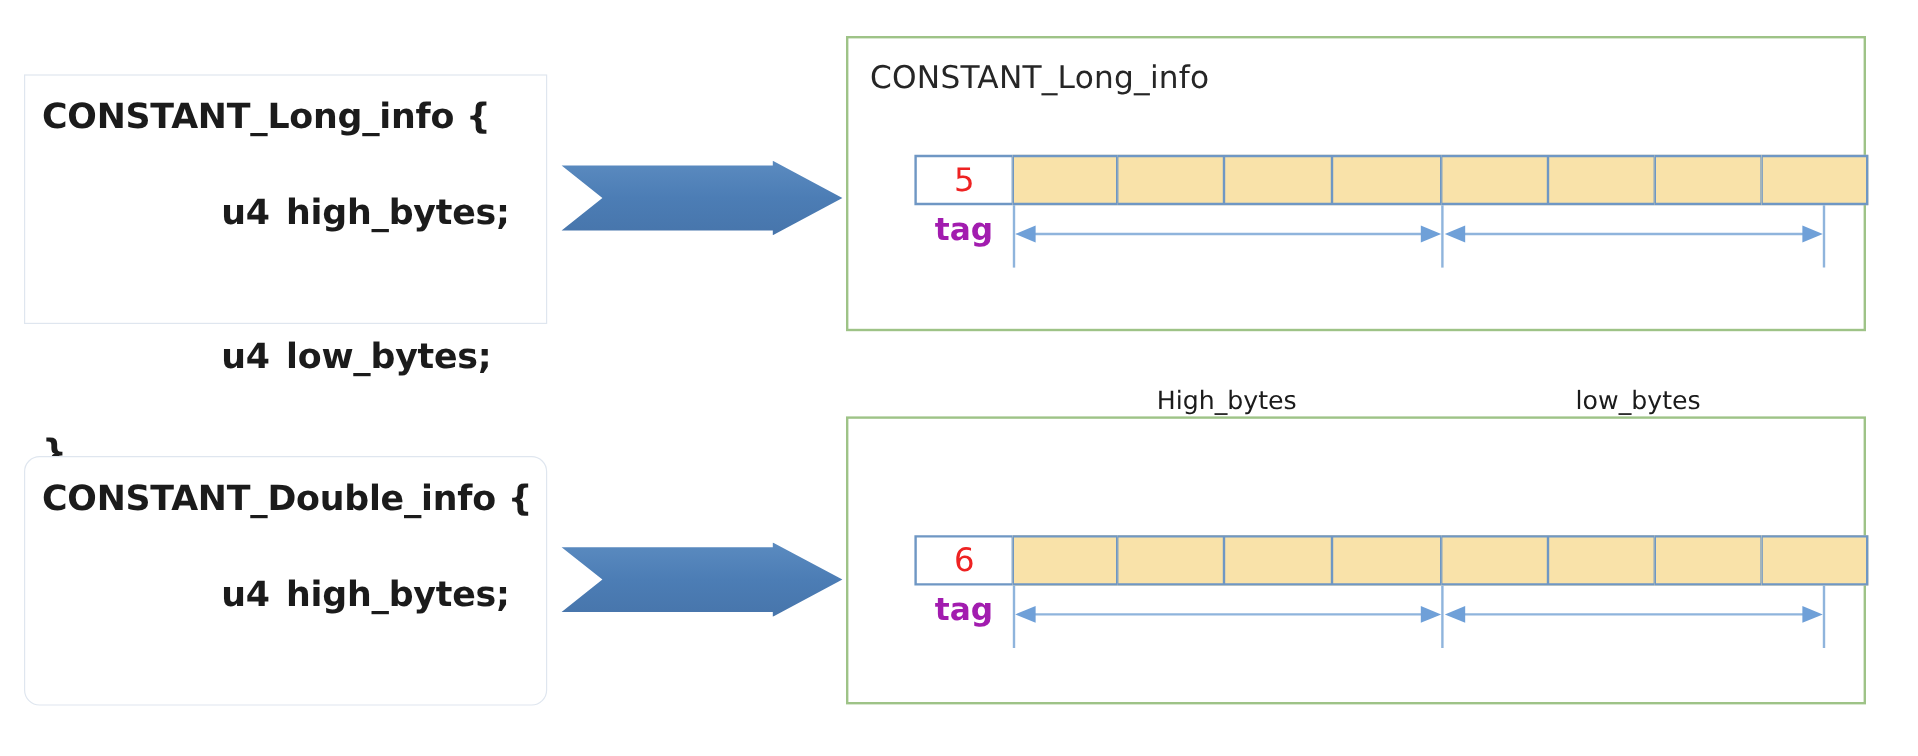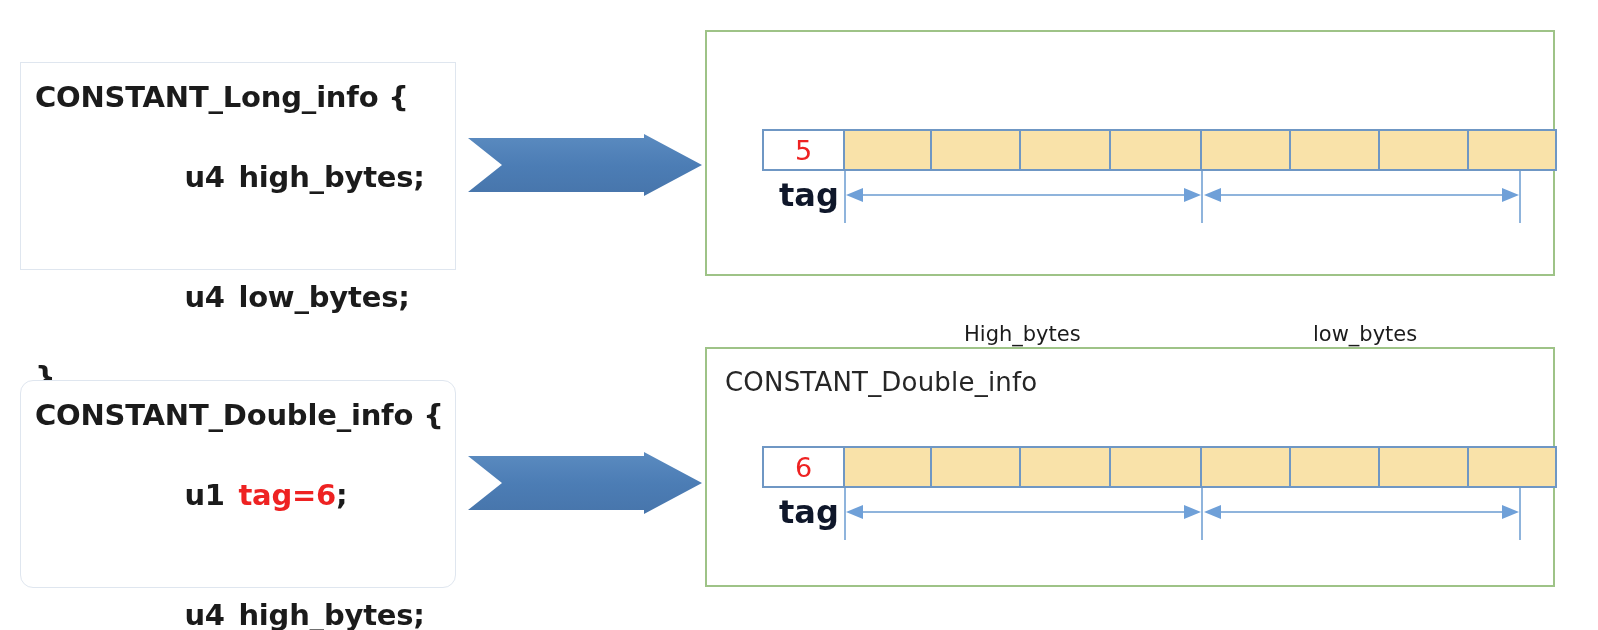--- a/index.html
+++ b/index.html
@@ -79,23 +79,23 @@
   .byte-cell .val{
     font-size:27px;
     color:#ee2222;
     font-weight:400;
     line-height:1;
   }
 
   
   .tag-label{
     position:absolute;
-    font-size:32px;
+    font-size:26px;
     font-weight:700;
-    color:#0f172a;
+    color:#a21caf;
     line-height:1;
     white-space:nowrap;
   }
 
   
   .dim-layer{position:absolute;}
   .dim-layer svg{display:block;overflow:visible;}
   .dim-text{
     position:absolute;
     font-size:21px;
@@ -133,20 +133,21 @@
           <stop offset="0" stop-color="#5b8bc0"></stop>
           <stop offset="0.5" stop-color="#4c7db5"></stop>
           <stop offset="1" stop-color="#4775ab"></stop>
         </linearGradient>
       </defs>
       <path d="M2,4 L36,31 L2,58 L178,58 L178,62 L236,31 L178,0 L178,4 Z" fill="url(#agrad1)"></path>
     </svg>
   </div>
 
   <div class="panel" style="left:705px;top:30px;width:850px;height:246px;">
+    <div class="panel-title" style="left:18px;top:18px;">CONSTANT_Long_info</div>
 
     <div class="byte-row" style="left:55px;top:97px;">
       <div class="byte-cell first" style="width:82px;">
         <span class="val">5</span>
       </div>
       <div class="byte-cell" style="width:87px;"></div>
       <div class="byte-cell" style="width:89px;"></div>
       <div class="byte-cell" style="width:90px;"></div>
       <div class="byte-cell" style="width:91px;"></div>
       <div class="byte-cell" style="width:89px;"></div>
@@ -175,23 +176,20 @@
         <path d="M757,24 L740,17 L740,31 Z" fill="#6fa0d8"></path>
       </svg>
       <span class="dim-text" style="left:196px;top:153px;">High_bytes</span>
       <span class="dim-text" style="left:545px;top:153px;">low_bytes</span>
     </div>
   </div>
 
   <div class="code-box" style="left:20px;top:380px;width:436px;height:208px;border-radius:13px;">
     <div class="code-line flush">CONSTANT_Double_info {</div>
 
-    <div class="code-line indent">
-      <span class="u-col">u1</span><span class="kw-red">tag=6</span><span>;</span>
-    </div>
 
     <div class="code-line indent">
       <span class="u-col">u4</span><span>high_bytes</span><span>;</span>
     </div>
 
   </div>
 
   <div class="big-arrow" style="left:466px;top:452px;">
     <svg width="238" height="62" viewBox="0 0 238 62">
       <defs>
@@ -199,21 +197,20 @@
           <stop offset="0" stop-color="#5b8bc0"></stop>
           <stop offset="0.5" stop-color="#4c7db5"></stop>
           <stop offset="1" stop-color="#4775ab"></stop>
         </linearGradient>
       </defs>
       <path d="M2,4 L36,31 L2,58 L178,58 L178,62 L236,31 L178,0 L178,4 Z" fill="url(#agrad2)"></path>
     </svg>
   </div>
 
   <div class="panel" style="left:705px;top:347px;width:850px;height:240px;">
-    <div class="panel-title" style="left:18px;top:18px;">CONSTANT_Double_info</div>
 
     <div class="byte-row" style="left:55px;top:97px;">
       <div class="byte-cell first" style="width:82px;">
         <span class="val">6</span>
       </div>
       <div class="byte-cell" style="width:87px;"></div>
       <div class="byte-cell" style="width:89px;"></div>
       <div class="byte-cell" style="width:90px;"></div>
       <div class="byte-cell" style="width:91px;"></div>
       <div class="byte-cell" style="width:89px;"></div>

